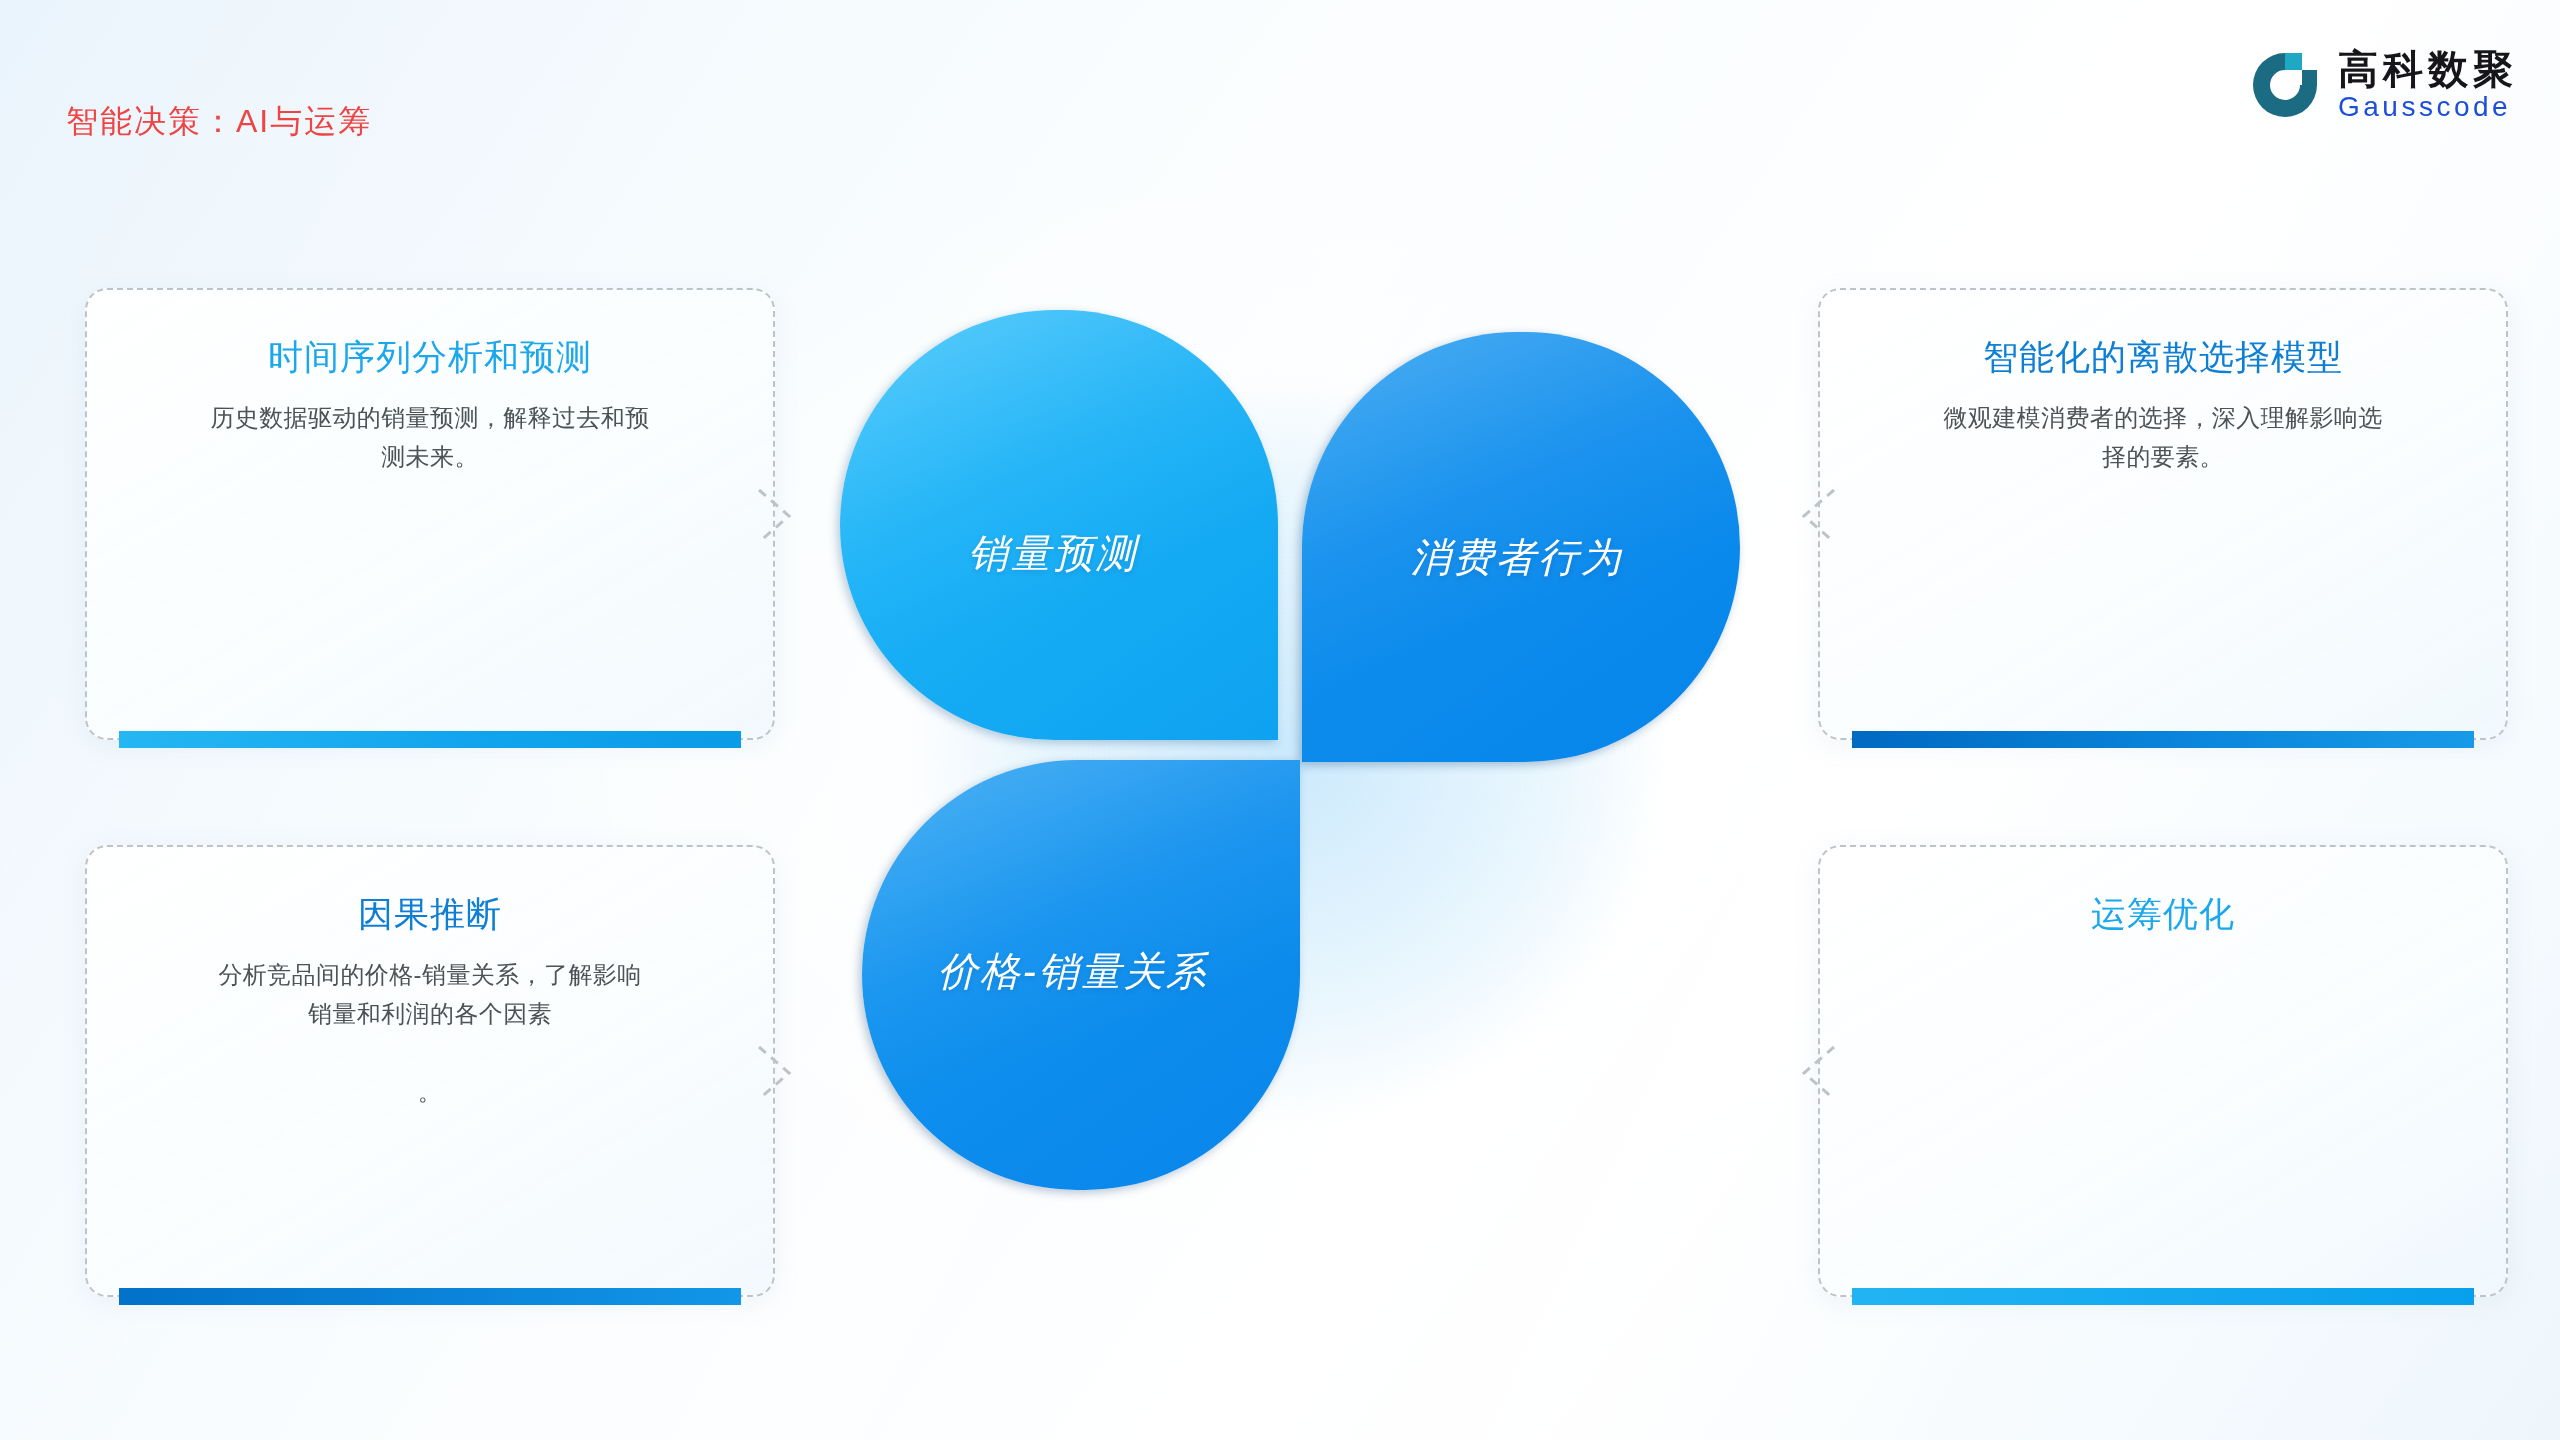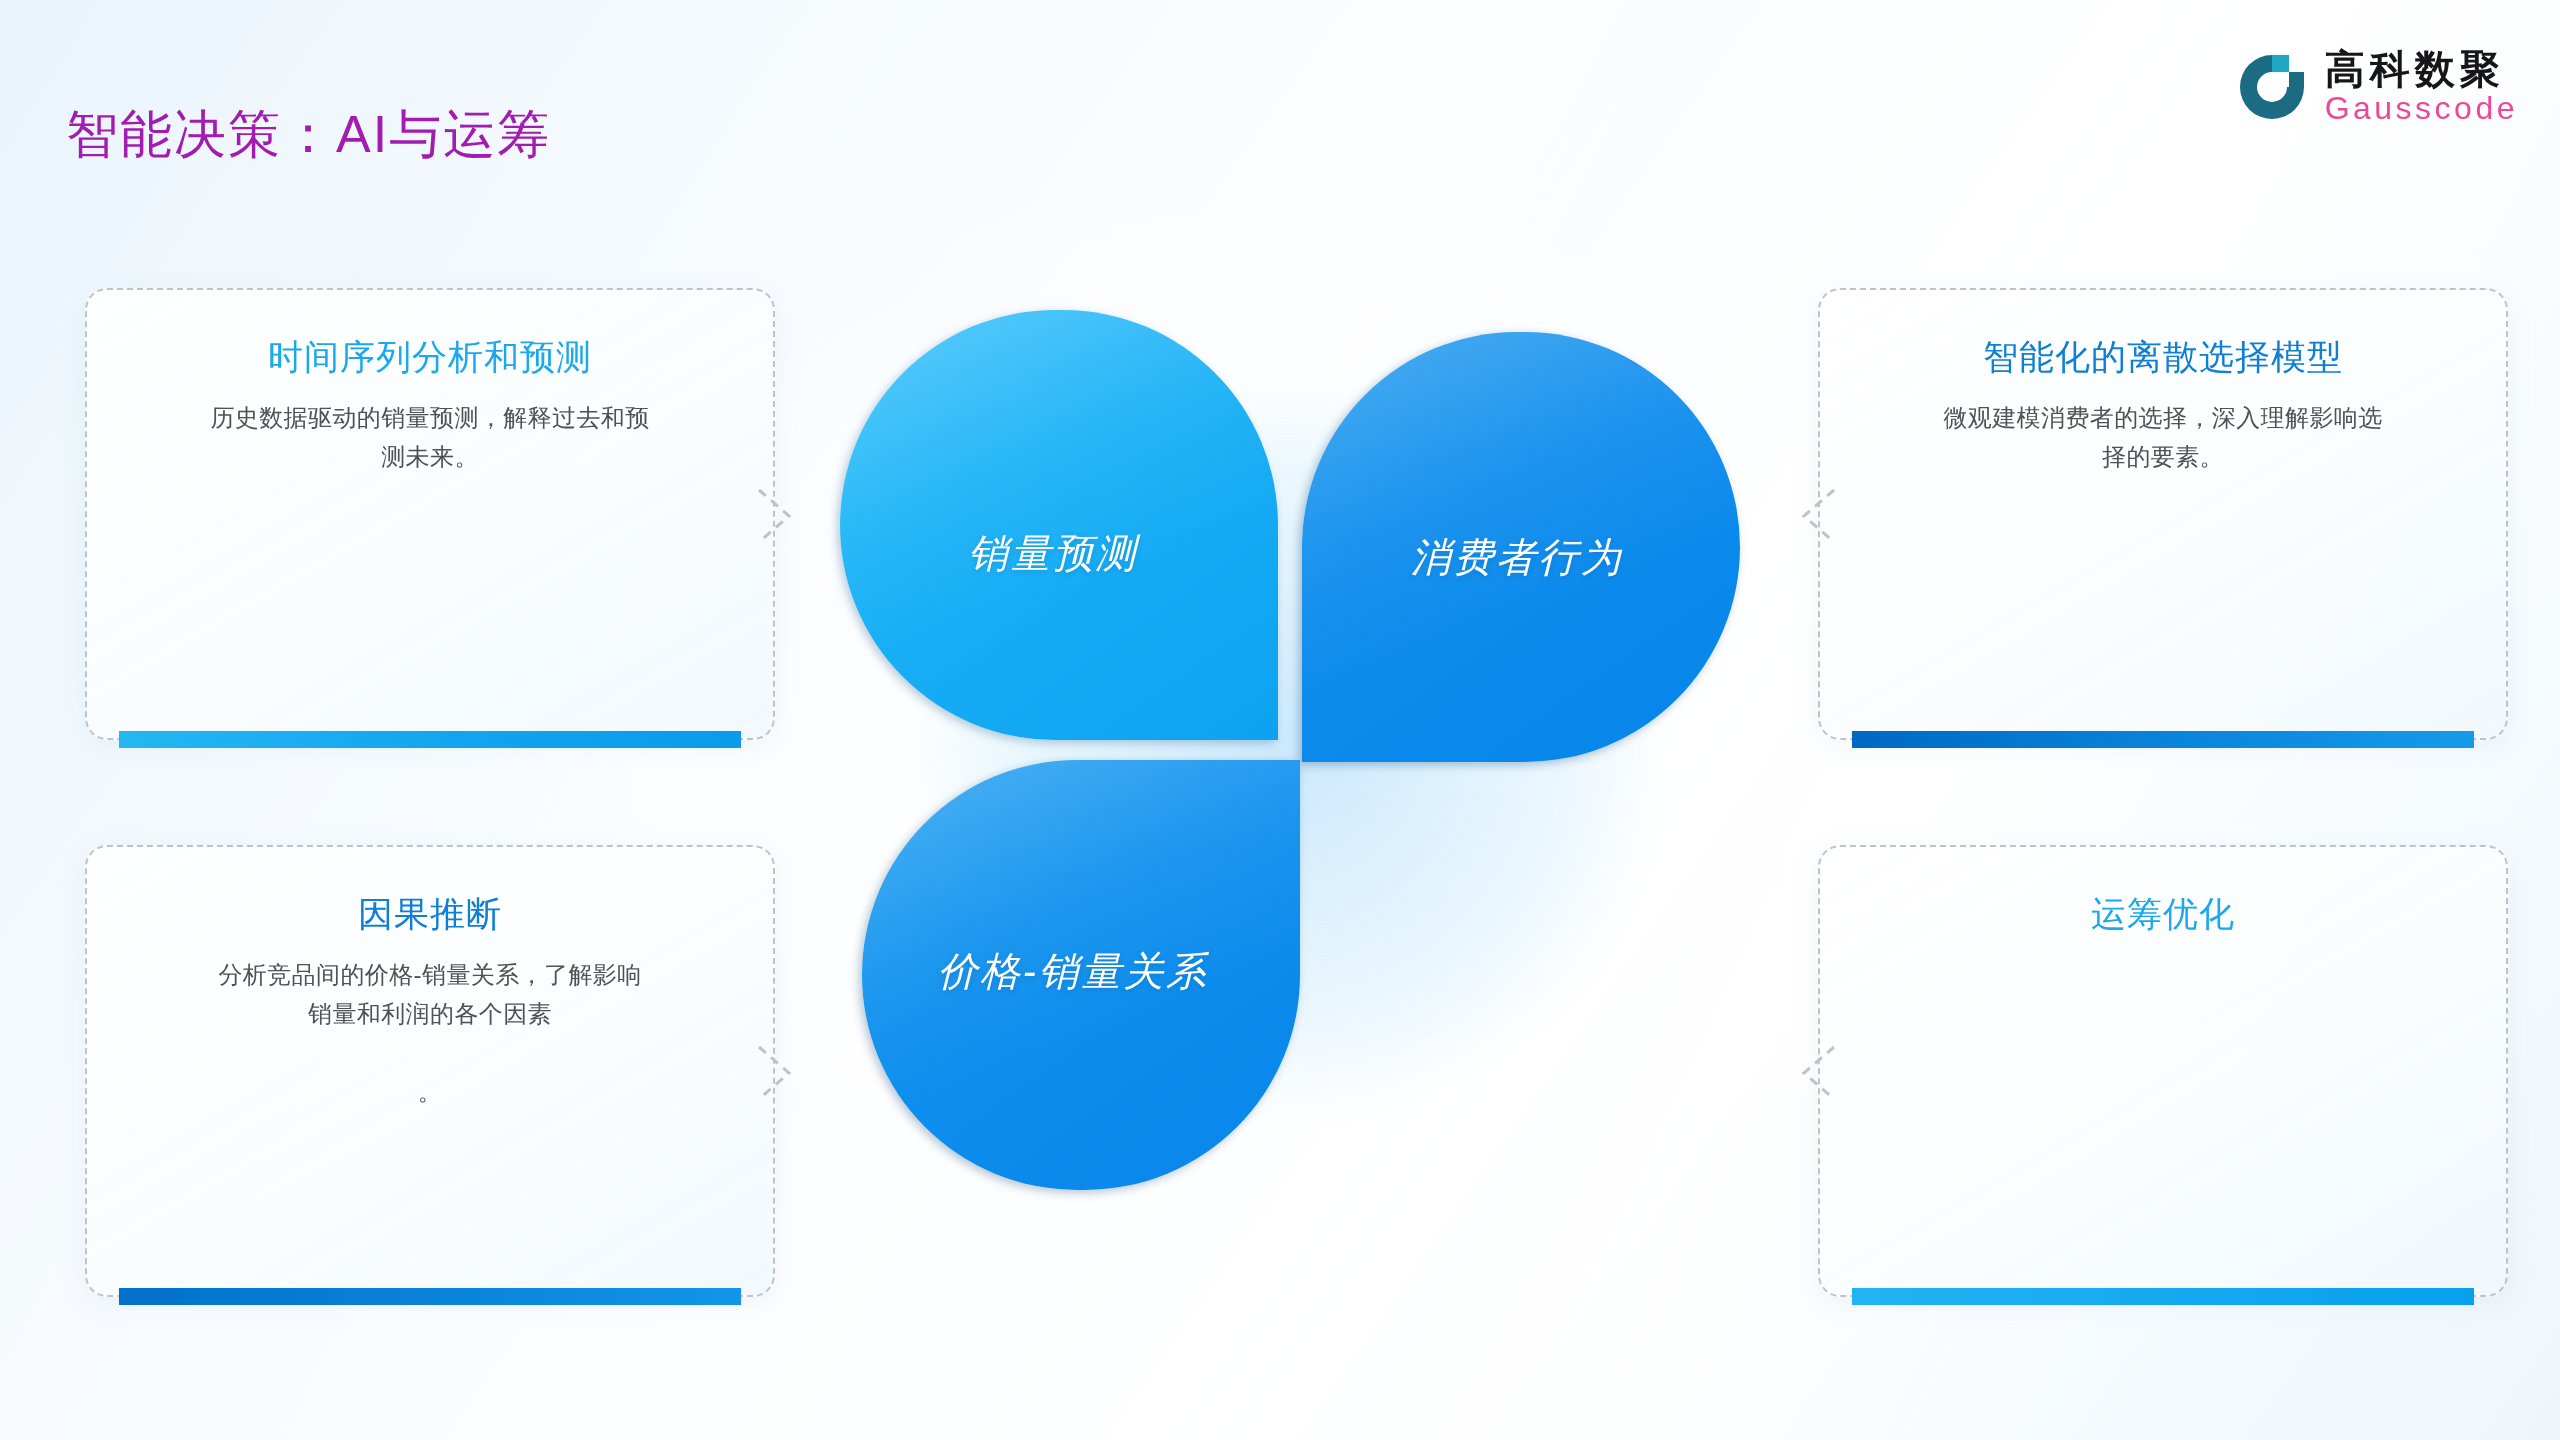--- a/index.html
+++ b/index.html
@@ -21,35 +21,35 @@
   .bg-sheen {
     position: absolute; inset: 0; pointer-events: none;
     background:
       linear-gradient(115deg, rgba(255,255,255,0) 60%, rgba(255,255,255,0.75) 70%, rgba(255,255,255,0.15) 80%, rgba(255,255,255,0) 88%),
       radial-gradient(1100px 780px at 50% 52%, rgba(255,255,255,0.95) 0%, rgba(255,255,255,0.35) 55%, rgba(255,255,255,0) 78%);
   }
 
   
   .page-title {
     position: absolute; left: 66px; top: 100px;
-    font-size: 52px; letter-spacing: 2px; font-weight: 400;
-    color: #a21caf; white-space: nowrap; text-align: right;
+    font-size: 32px; letter-spacing: 2px; font-weight: 400;
+    color: #ef4444; white-space: nowrap; text-align: right;
   }
   .brand {
     position: absolute; right: 42px; top: 48px;
     display: flex; align-items: center; gap: 16px;
   }
   .brand-mark { width: 74px; height: 74px; flex: 0 0 auto; }
   .brand-text { display: flex; flex-direction: column; gap: 2px; }
   .brand-cn {
     font-size: 40px; font-weight: 700; color: #16161a; letter-spacing: 5px;
     line-height: 1.05;
   }
   .brand-en {
-    font-size: 32px; color: #ec4899; letter-spacing: 3.5px;
+    font-size: 28px; color: #1d4ed8; letter-spacing: 3.5px;
     line-height: 1.05;
   }
 
   
   .card {
     position: absolute;
     border: 2px dashed #bdc3c7;
     border-radius: 22px;
     background: linear-gradient(150deg, rgba(255,255,255,0.92) 0%, rgba(250,253,255,0.88) 55%, rgba(240,248,253,0.85) 100%);
     box-shadow: 0 6px 26px rgba(120,160,200,0.10);

